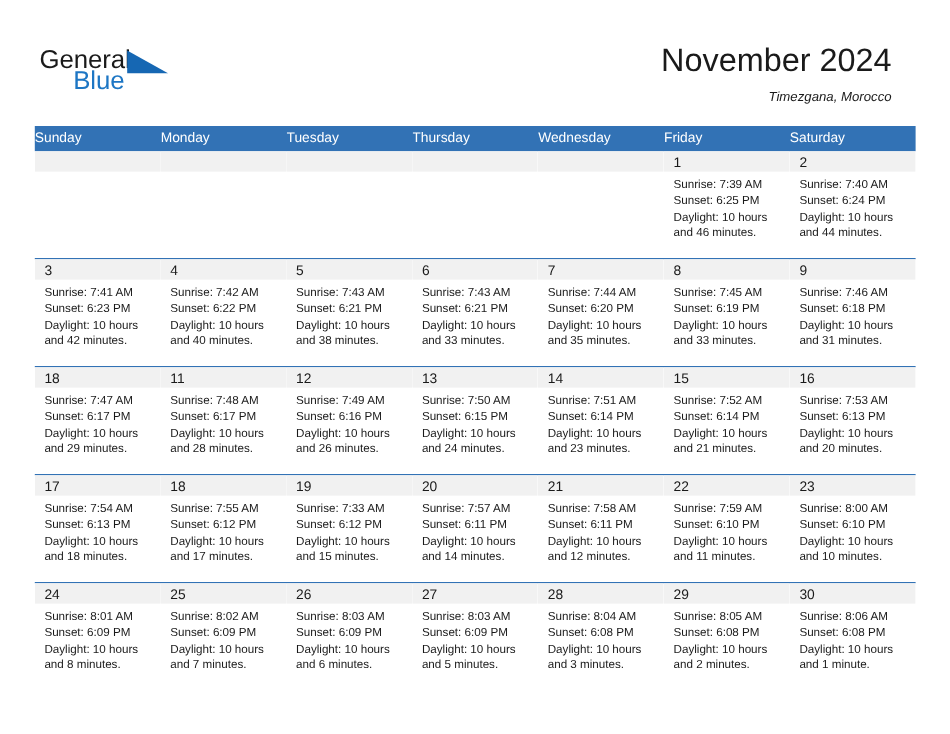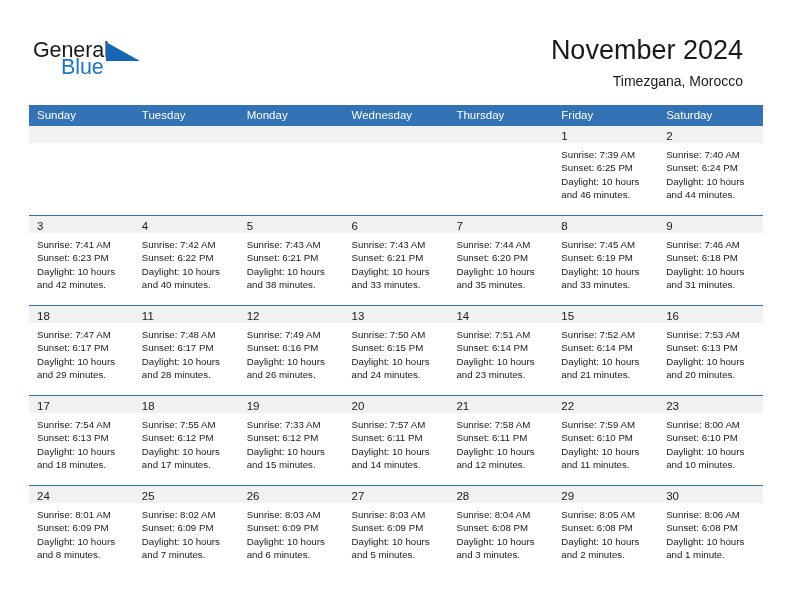--- a/index.html
+++ b/index.html
@@ -76,45 +76,45 @@
     text-align: right;
   }
   .cal-title {
     font-size: 27px;
     color: #1a1a1a;
     line-height: 34px;
     white-space: nowrap;
     text-align: center;
   }
   .cal-subtitle {
-    font-size: 14px;
+    font-size: 11px;
     color: #1a1a1a;
     line-height: 20px;
     margin-top: 4px;
     white-space: nowrap;
+    font-style: italic;
   }
 
   
   .calendar {
     position: absolute;
     left: 29px;
     top: 105px;
     width: 734px;
   }
 
   .weekday-row {
     display: flex;
     width: 100%;
     background: #3272b5;
     height: 21px;
   }
   .weekday {
     flex: 1 1 0;
     box-sizing: border-box;
-    padding-left: 8px;
     color: #ffffff;
     font-size: 11.5px;
     line-height: 21px;
     white-space: nowrap;
     overflow: hidden;
   }
 
   .week-row {
     display: flex;
     width: 100%;
@@ -175,24 +175,24 @@
       <div class="cal-title">November 2024</div>
       <div class="cal-subtitle">Timezgana, Morocco</div>
     </div>
 
   </div>
 
   <div class="calendar">
 
     <div class="weekday-row">
       <div class="weekday">Sunday</div>
+      <div class="weekday">Monday</div>
       <div class="weekday">Tuesday</div>
-      <div class="weekday">Monday</div>
+      <div class="weekday">Thursday</div>
       <div class="weekday">Wednesday</div>
-      <div class="weekday">Thursday</div>
       <div class="weekday">Friday</div>
       <div class="weekday">Saturday</div>
     </div>
 
     <div class="week-row first">
       <div class="daycell empty">
         <div class="numband"><span class="daynum"></span></div>
         <div class="details">
           <div></div>
           <div></div>

